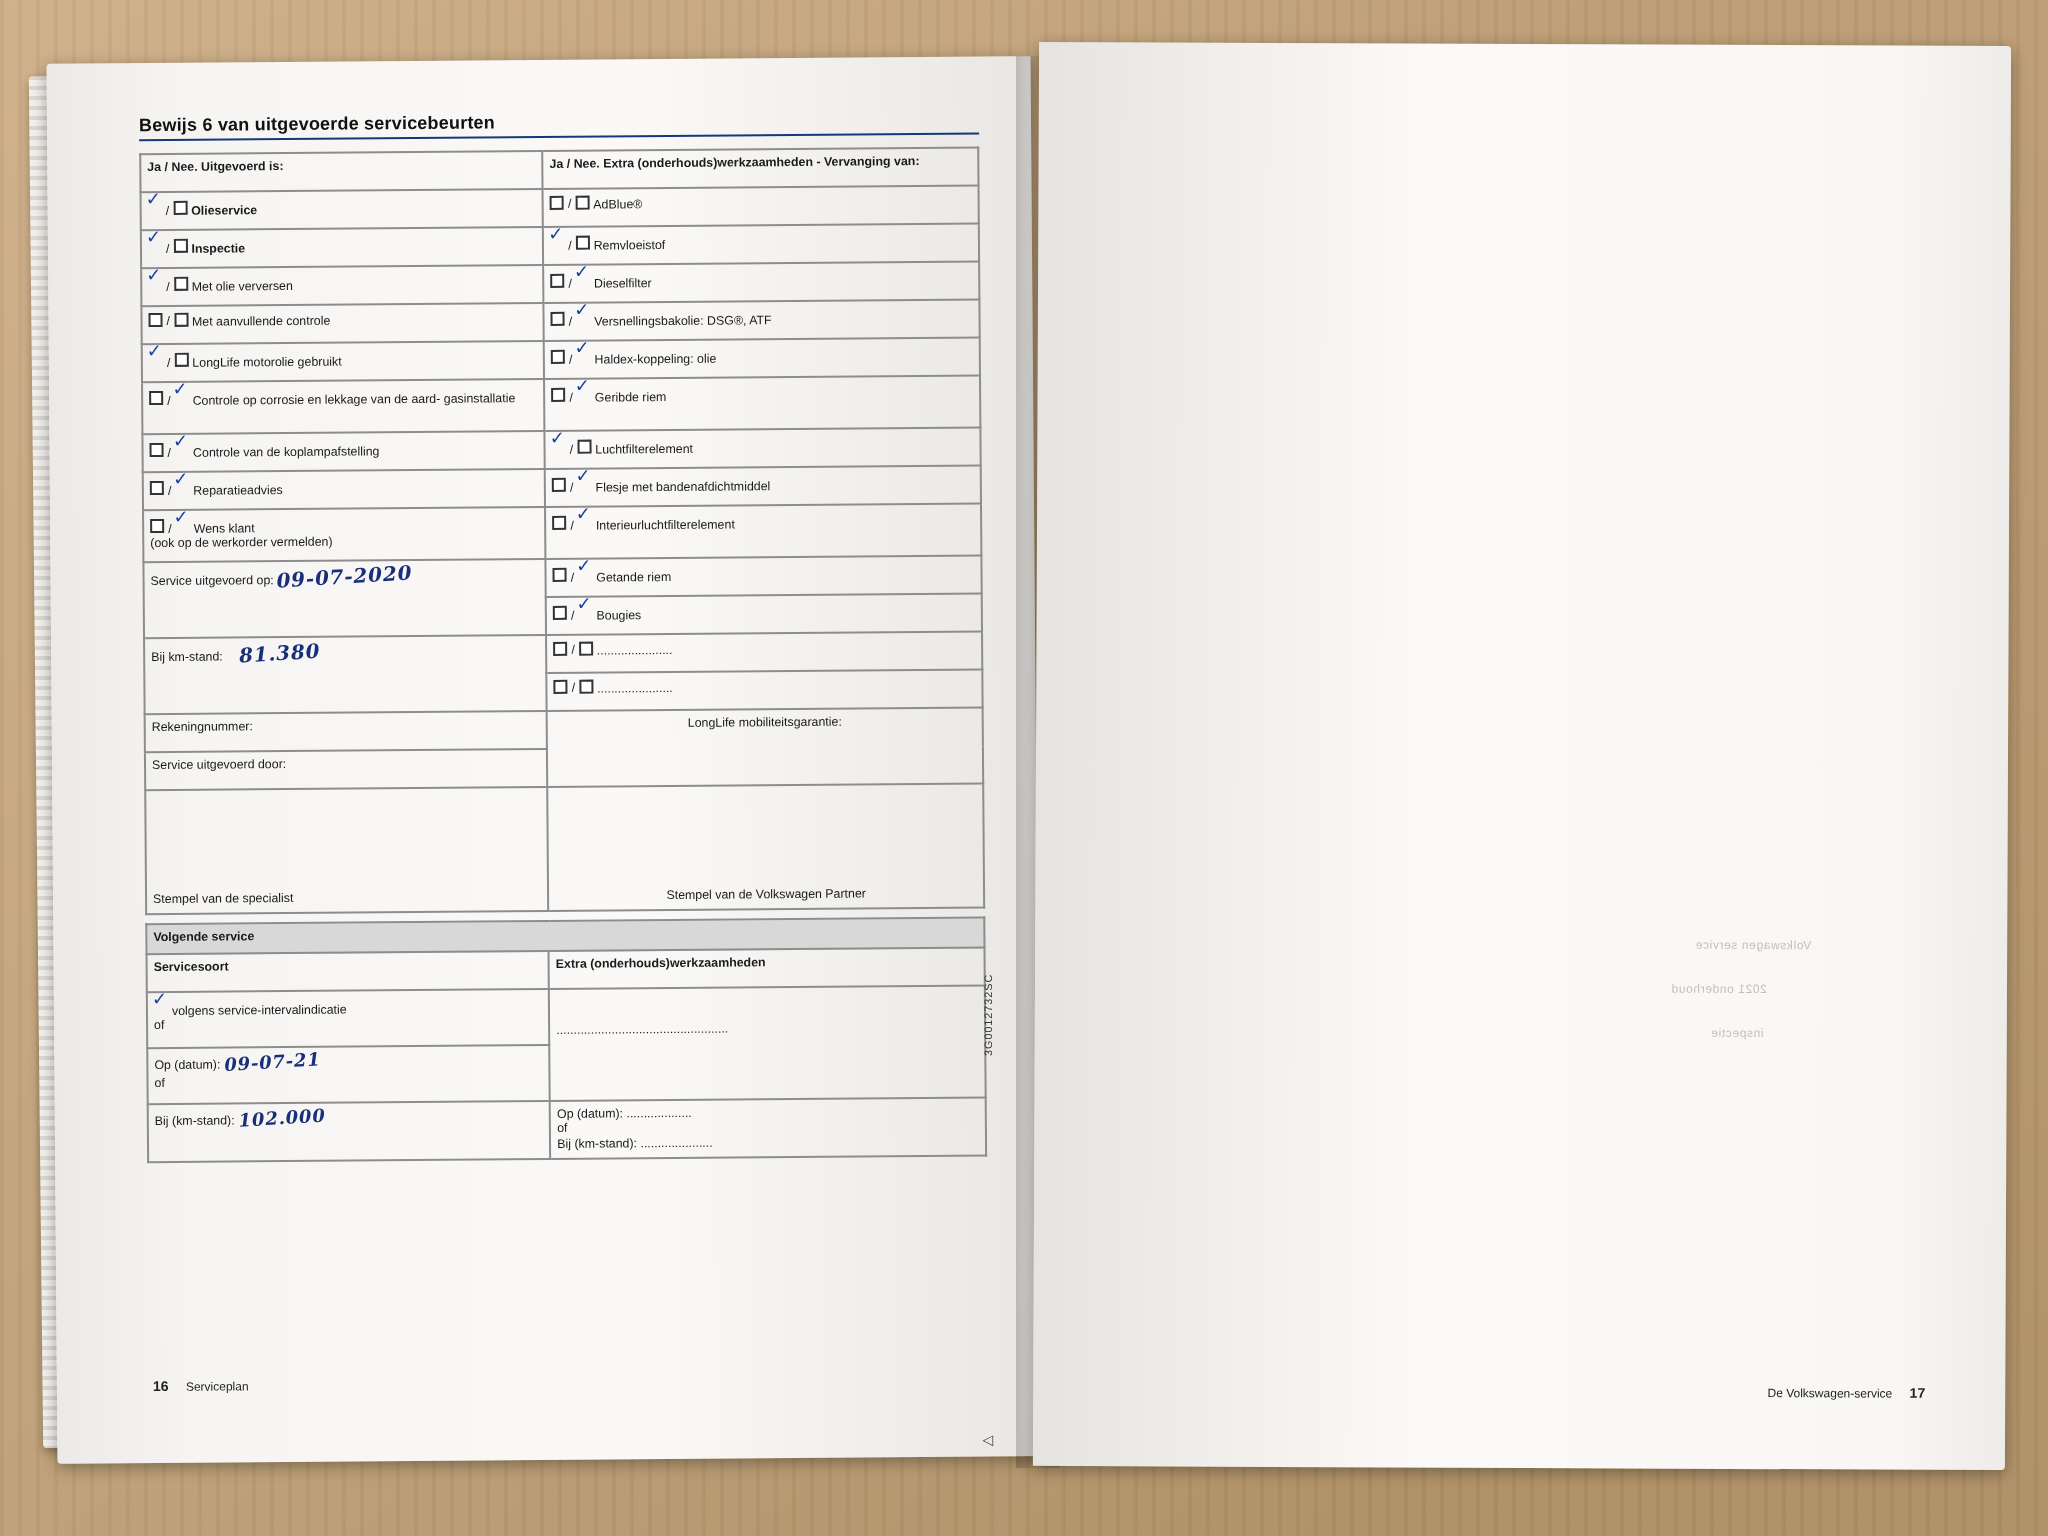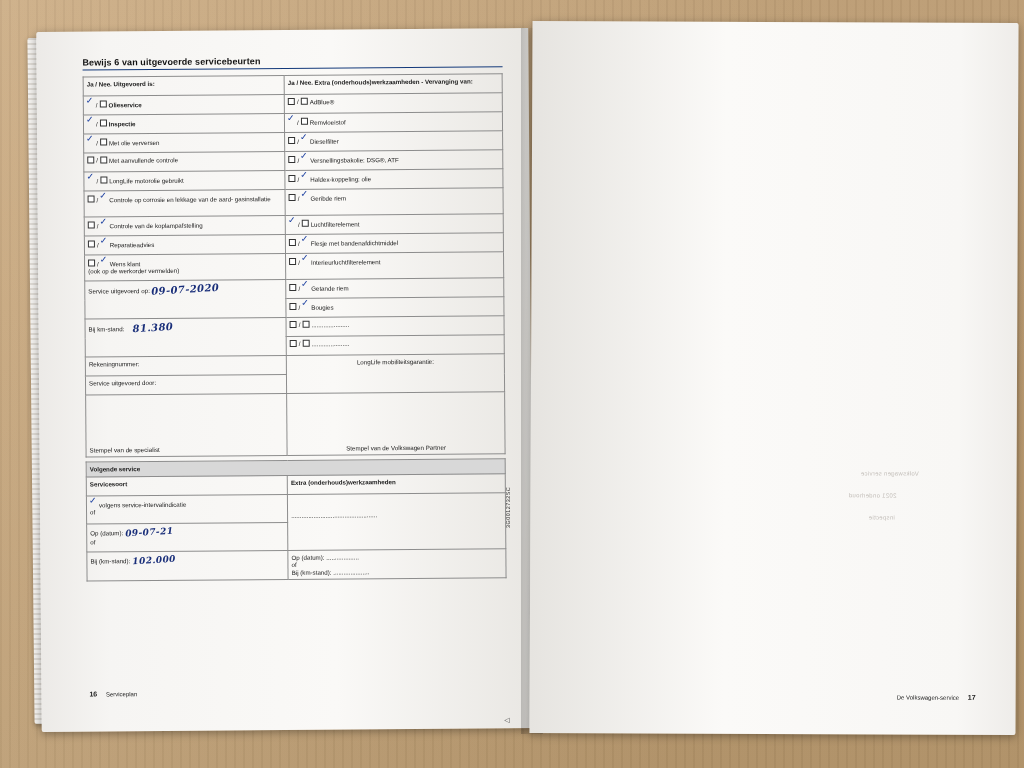--- a/index.html
+++ b/index.html
@@ -15,21 +15,21 @@
     background:
       repeating-linear-gradient(90deg, rgba(0,0,0,0.035) 0 2px, rgba(255,255,255,0.02) 2px 9px),
       linear-gradient(180deg,#c9a87d 0%, #c4a276 40%, #bb9a6e 100%);
   }
   .desk:after{
     content:"";position:absolute;inset:0;
     background:linear-gradient(100deg, rgba(255,255,255,0.10), rgba(0,0,0,0.06) 70%);
   }
   
   .book{
-    position:absolute;left:23px;top:8px;width:996px;height:740px;
+    position:absolute;left:10px;top:8px;width:996px;height:740px;
   }
   .page{
     position:absolute;background:#f4f3f1;
     box-shadow:0 2px 8px rgba(0,0,0,.35);
   }
   .page-left{
     left:16px;top:22px;width:492px;height:700px;
     background:linear-gradient(90deg,#eceae7 0%, #f6f5f3 14%, #faf9f7 60%, #e9e7e3 100%);
     transform:rotate(-0.45deg);
     border-radius:2px 0 0 2px;

